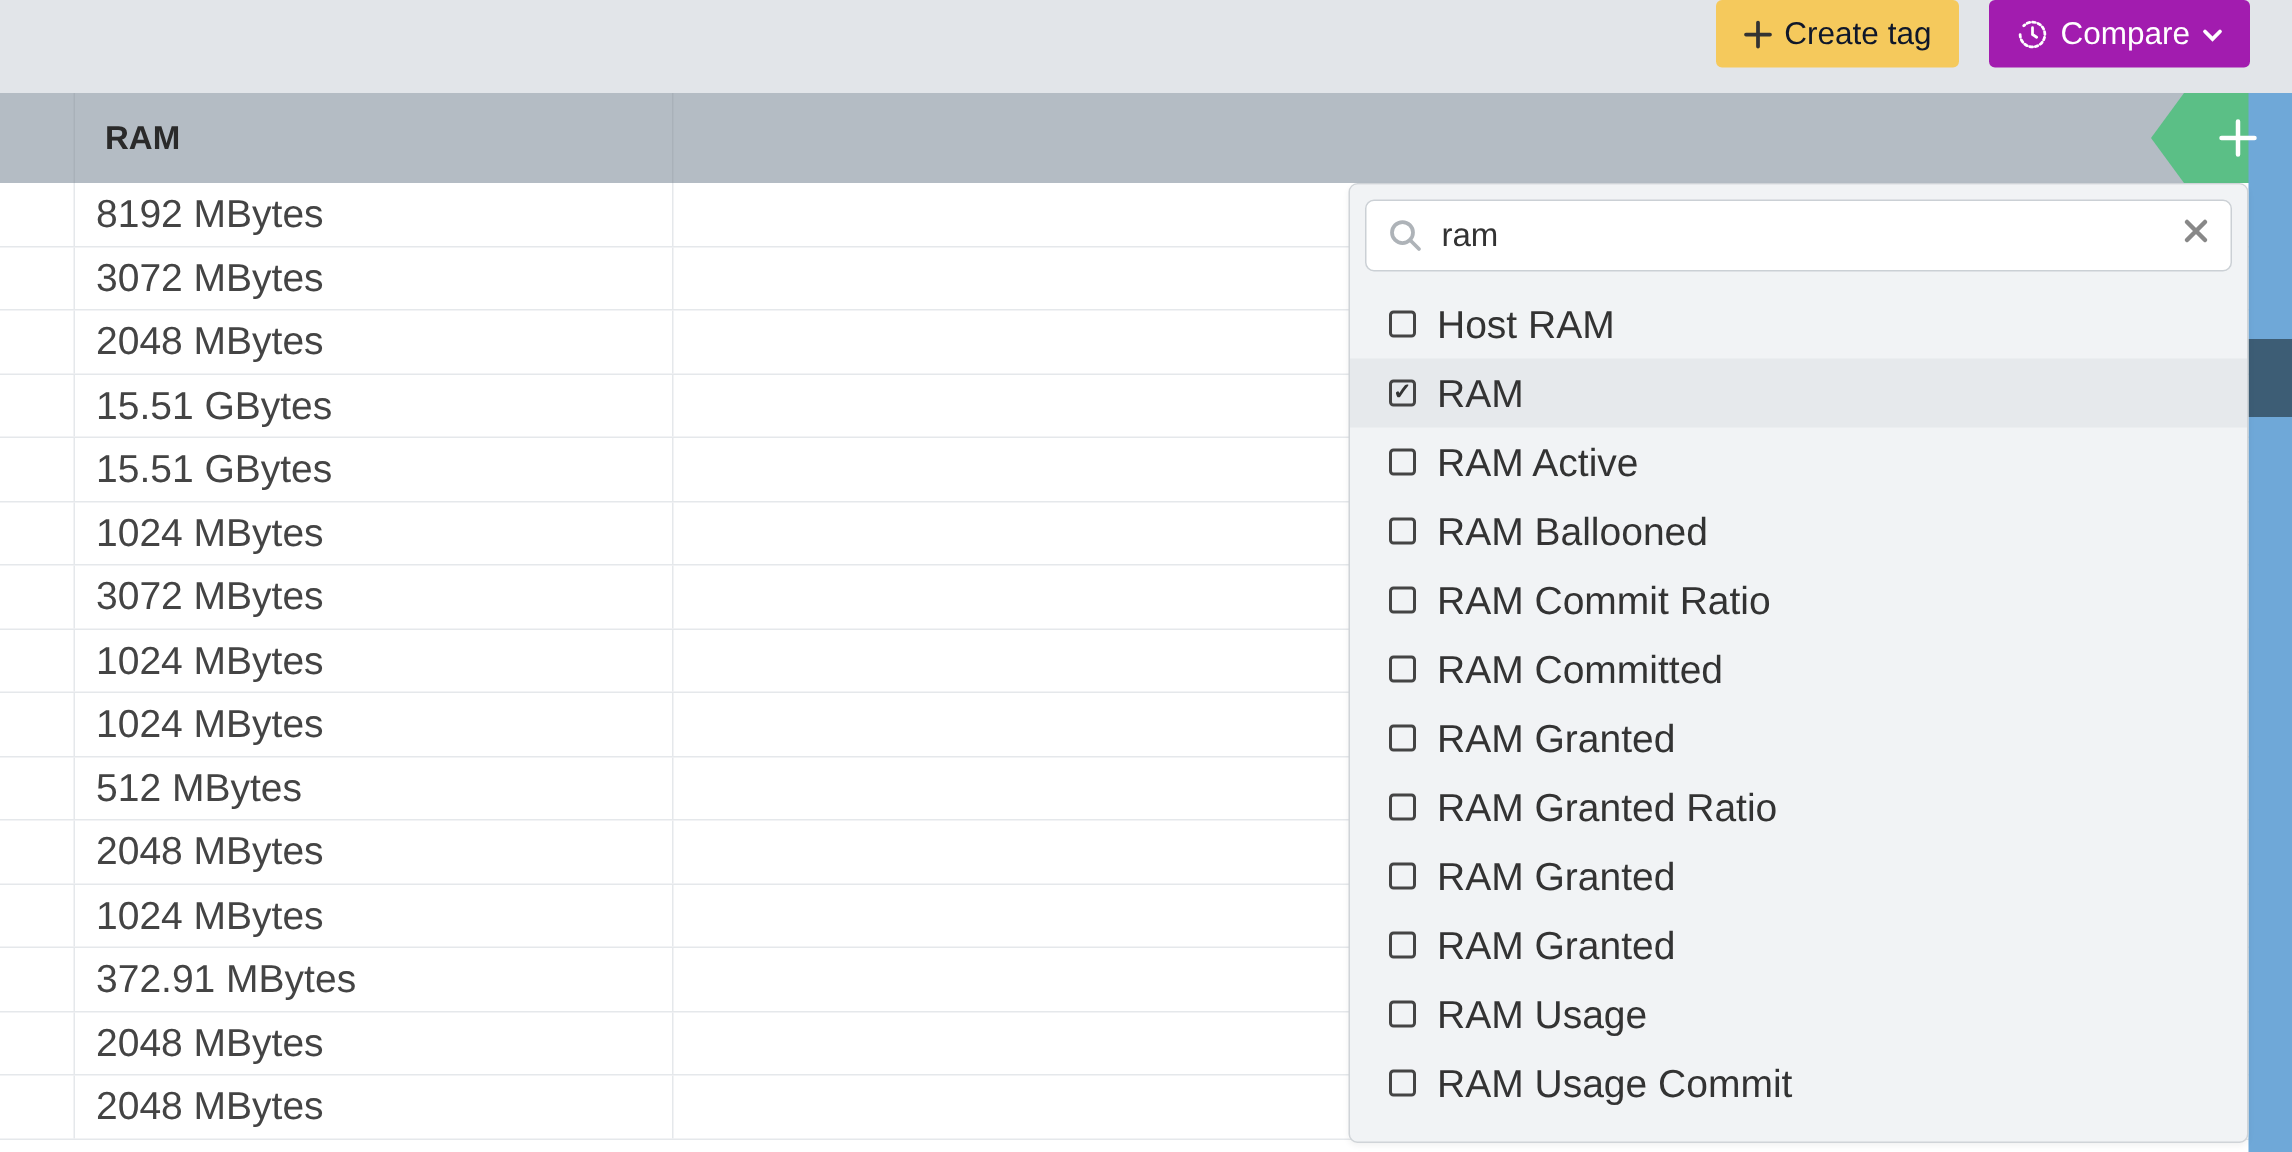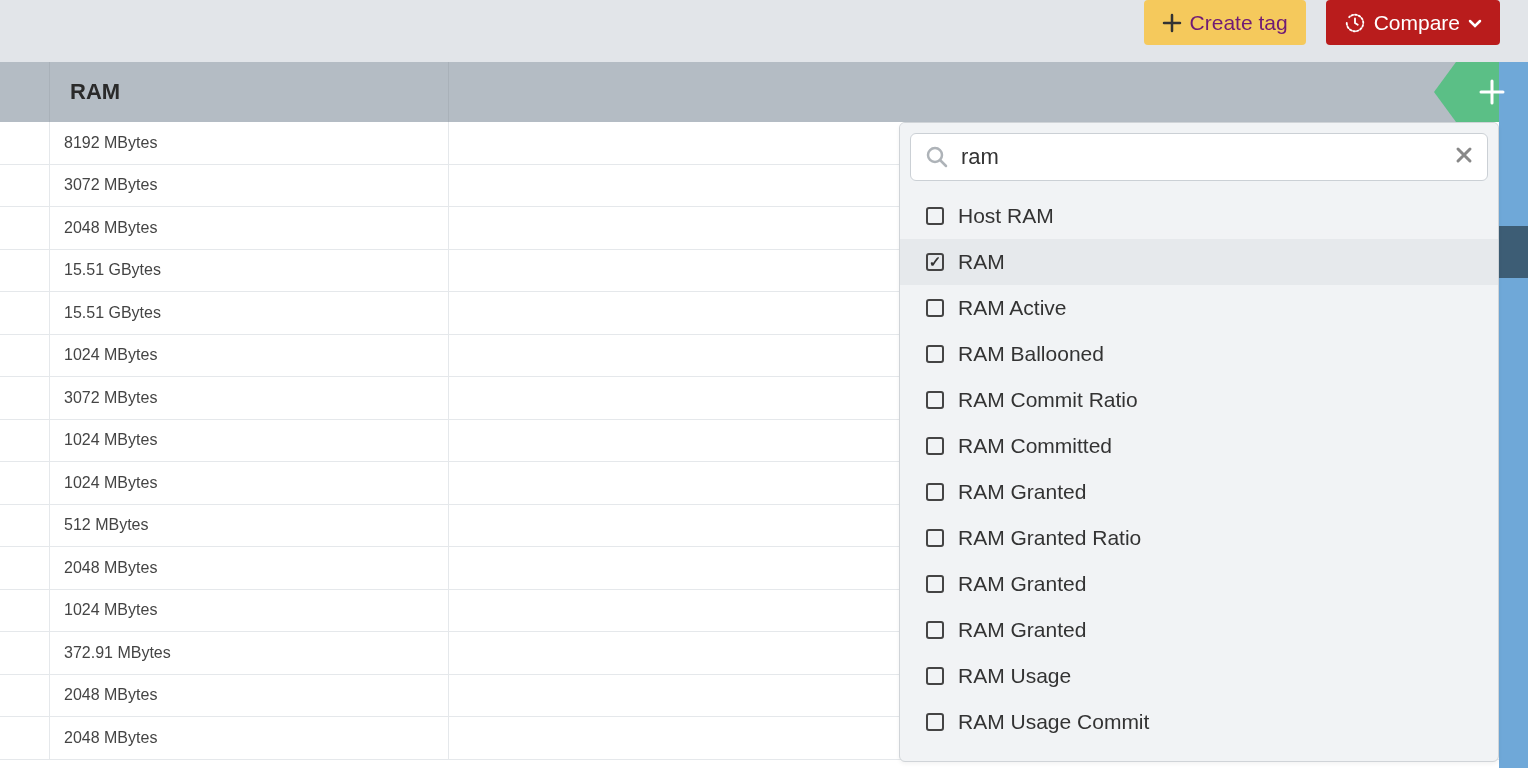--- a/index.html
+++ b/index.html
@@ -2,58 +2,58 @@
 <html><head>
 <meta charset="utf-8">
 <style>
   * { box-sizing: border-box; margin: 0; padding: 0; }
   html, body { width: 1528px; height: 768px; font-family: -apple-system, BlinkMacSystemFont, "Segoe UI", Helvetica, Arial, sans-serif; color: #333; background: #fff; overflow: hidden; }
   .app { display: flex; flex-direction: column; width: 100%; height: 100%; position: relative; }
   
   
   .toolbar { background: #E2E5E9; height: 62px; display: flex; justify-content: flex-end; align-items: flex-start; padding: 0 28px 0 0; gap: 20px; }
   .btn { display: inline-flex; align-items: center; gap: 8px; height: 45px; padding: 0 18px; border-radius: 4px; font-size: 21px; cursor: pointer; border: none; }
-  .btn-yellow { background: #F5C95C; color: #701a75; }
-  .btn-blue { background: #b91c1c; color: #fff; }
+  .btn-yellow { background: #F5C95C; color: #0f172a; }
+  .btn-blue { background: #a21caf; color: #fff; }
   .btn svg { flex-shrink: 0; }
   
   
   .col-header-row { background: #B4BCC4; height: 60px; display: flex; align-items: center; position: relative; }
   .gutter { width: 50px; flex-shrink: 0; border-right: 1px solid #A9B1B9; height: 100%; }
   .col-header { width: 399px; flex-shrink: 0; padding-left: 20px; font-weight: 700; font-size: 22px; color: #2A2A2A; height: 100%; display: flex; align-items: center; border-right: 1px solid #A9B1B9; }
   .col-rest { flex: 1; }
   .add-col { position: absolute; right: 0; top: 0; height: 60px; width: 72px; background: #5BBF86; display: flex; align-items: center; justify-content: center; cursor: pointer; }
   .add-col::before { content: ""; position: absolute; left: -22px; top: 0; width: 0; height: 0; border-top: 30px solid transparent; border-bottom: 30px solid transparent; border-right: 22px solid #5BBF86; }
   .add-col svg { position: relative; z-index: 1; }
   
   
   .table-body { flex: 1; overflow: hidden; display: flex; flex-direction: column; background: #fff; }
   .row { display: flex; height: 42.5px; border-bottom: 1px solid #E5E8EB; }
   .row .gutter { border-right: 1px solid #E5E8EB; }
-  .cell { width: 399px; flex-shrink: 0; padding-left: 14px; display: flex; align-items: center; font-size: 16px; color: #444; border-right: 1px solid #E5E8EB; }
+  .cell { width: 399px; flex-shrink: 0; padding-left: 14px; display: flex; align-items: center; font-size: 26px; color: #444; border-right: 1px solid #E5E8EB; }
   
   
   .right-bars { position: absolute; right: 0; top: 62px; bottom: 0; width: 29px; display: flex; flex-direction: column; }
   .bar-light { background: #6FA8D8; flex: 1; }
   .bar-mid { background: #3D5D75; height: 52px; }
   .bar-light2 { background: #6FA8D8; flex: 3; }
   
   
   .dropdown { position: absolute; top: 122px; right: 29px; width: 600px; background: #F1F3F5; border: 1px solid #D0D4D8; border-radius: 6px; box-shadow: 0 2px 4px rgba(0,0,0,0.05); display: flex; flex-direction: column; overflow: hidden; height: 640px; }
   .dropdown-search { padding: 10px; background: #F1F3F5; }
   .search-box { display: flex; align-items: center; background: #fff; border: 1px solid #CBD0D5; border-radius: 6px; height: 48px; padding: 0 14px; gap: 12px; }
   .search-box input { flex: 1; border: none; outline: none; font-size: 22px; color: #333; background: transparent; }
   .search-box .clear { color: #888; cursor: pointer; font-size: 20px; }
   .search-box svg { flex-shrink: 0; }
   
   .dropdown-list { flex: 1; overflow-y: auto; padding: 2px 0 10px 0; }
   .dropdown-list::-webkit-scrollbar { width: 13px; }
   .dropdown-list::-webkit-scrollbar-track { background: #F1F3F5; }
   .dropdown-list::-webkit-scrollbar-thumb { background: #C4C9CE; border-radius: 6px; }
-  .opt { display: flex; align-items: center; gap: 14px; padding: 0 26px; height: 46px; font-size: 21px; color: #333; cursor: pointer; }
+  .opt { display: flex; align-items: center; gap: 14px; padding: 0 26px; height: 46px; font-size: 26px; color: #333; cursor: pointer; }
   .opt.selected { background: #E6E9EC; }
   .cbx { width: 18px; height: 18px; border: 2px solid #444; border-radius: 3px; flex-shrink: 0; display: inline-flex; align-items: center; justify-content: center; }
   .cbx.checked::after { content: "✓"; font-size: 15px; line-height: 1; color: #333; font-weight: bold; margin-top: -1px; }
 </style>
 </head>
 <body>
 
 <div class="app">
 
   <div class="toolbar">

